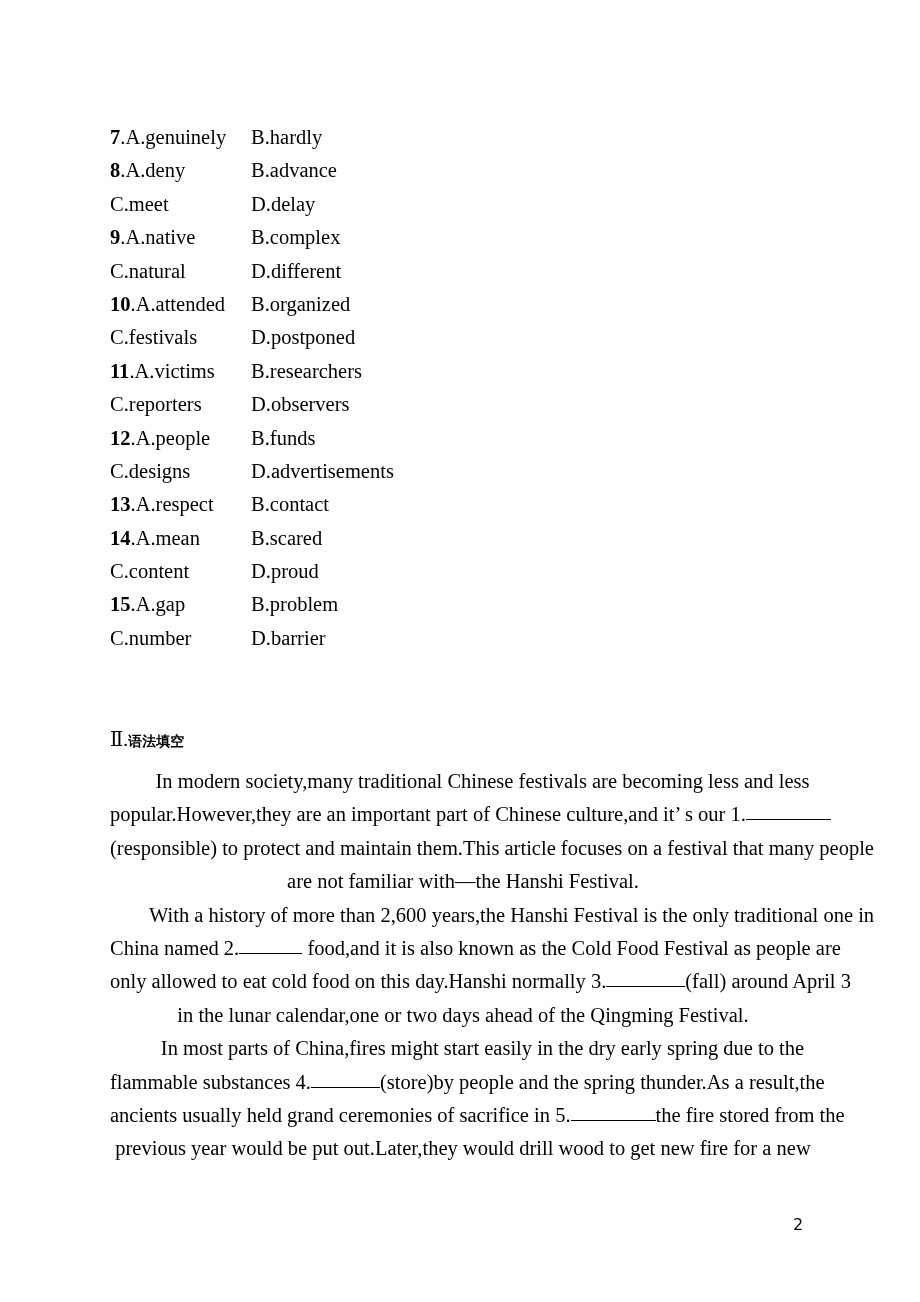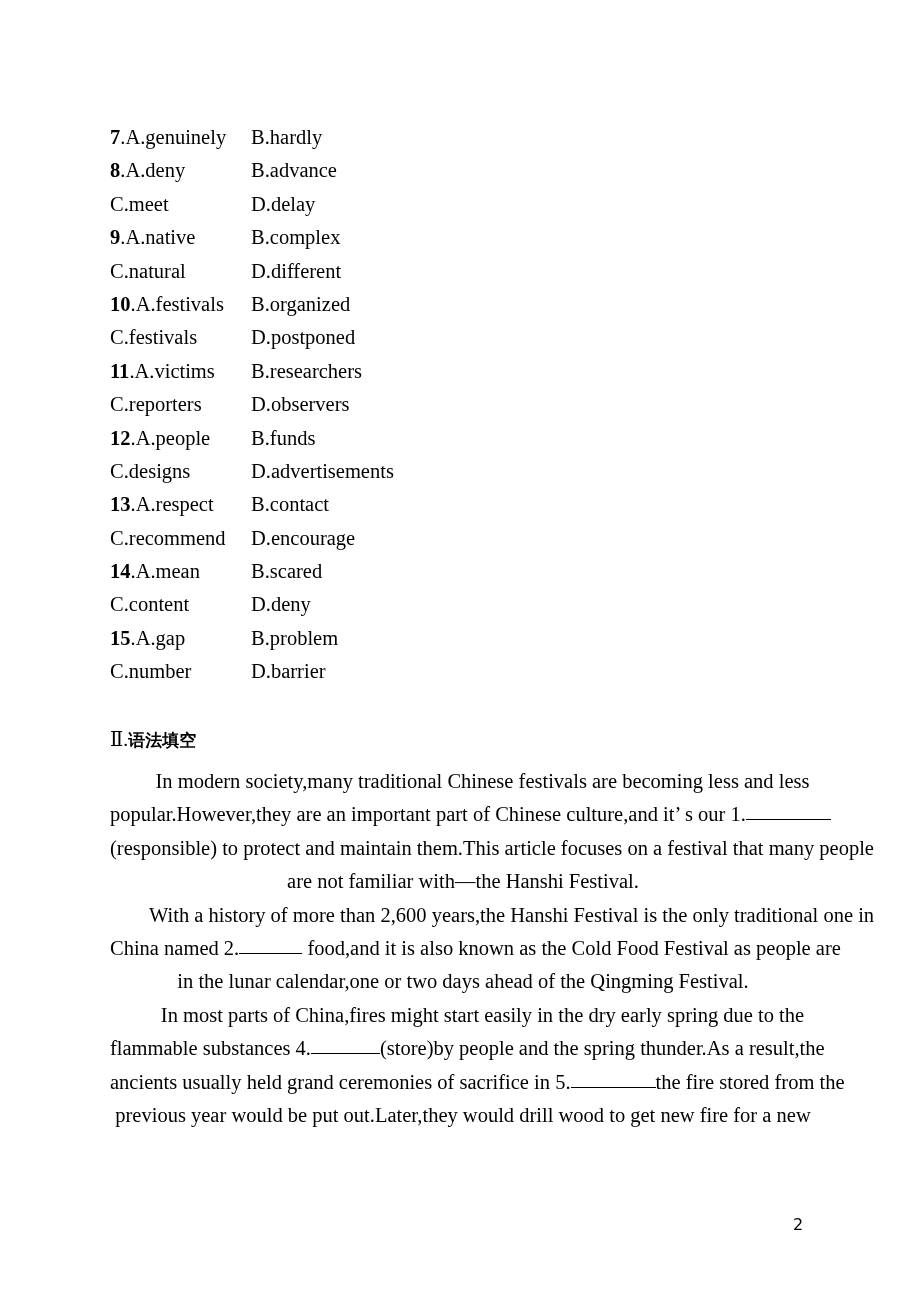--- a/index.html
+++ b/index.html
@@ -64,21 +64,21 @@
     line-height: 28px;
     white-space: nowrap;
   }
   .heading-numeral {
     font-family: "Liberation Serif", "DejaVu Serif", serif;
     font-size: 19.5px;
   }
   .heading-cn {
     font-family: Liberation Sans, sans-serif;
     font-weight: bold;
-    font-size: 17px;
+    font-size: 14px;
   }
 
   
   #passage {
     position: absolute;
     left: 110px;
     top: 748px;
     width: 706px;
     text-align: center;
   }
@@ -120,45 +120,45 @@
 <body>
 
 <div id="page">
 
   <div id="options-block">
       <div class="opt-row"><span class="opt-col-a"><span class="opt-num">7</span><span>.A.genuinely</span></span><span class="opt-col-b"><span>B.hardly</span></span></div>
       <div class="opt-row"><span class="opt-col-a"><span class="opt-num">8</span><span>.A.deny</span></span><span class="opt-col-b"><span>B.advance</span></span></div>
       <div class="opt-row"><span class="opt-col-a"><span>C.meet</span></span><span class="opt-col-b"><span>D.delay</span></span></div>
       <div class="opt-row"><span class="opt-col-a"><span class="opt-num">9</span><span>.A.native</span></span><span class="opt-col-b"><span>B.complex</span></span></div>
       <div class="opt-row"><span class="opt-col-a"><span>C.natural</span></span><span class="opt-col-b"><span>D.different</span></span></div>
-      <div class="opt-row"><span class="opt-col-a"><span class="opt-num">10</span><span>.A.festivals</span></span><span class="opt-col-b"><span>B.organized</span></span></div>
+      <div class="opt-row"><span class="opt-col-a"><span class="opt-num">10</span><span>.A.attended</span></span><span class="opt-col-b"><span>B.organized</span></span></div>
       <div class="opt-row"><span class="opt-col-a"><span>C.festivals</span></span><span class="opt-col-b"><span>D.postponed</span></span></div>
       <div class="opt-row"><span class="opt-col-a"><span class="opt-num">11</span><span>.A.victims</span></span><span class="opt-col-b"><span>B.researchers</span></span></div>
       <div class="opt-row"><span class="opt-col-a"><span>C.reporters</span></span><span class="opt-col-b"><span>D.observers</span></span></div>
       <div class="opt-row"><span class="opt-col-a"><span class="opt-num">12</span><span>.A.people</span></span><span class="opt-col-b"><span>B.funds</span></span></div>
       <div class="opt-row"><span class="opt-col-a"><span>C.designs</span></span><span class="opt-col-b"><span>D.advertisements</span></span></div>
       <div class="opt-row"><span class="opt-col-a"><span class="opt-num">13</span><span>.A.respect</span></span><span class="opt-col-b"><span>B.contact</span></span></div>
-      <div class="opt-row"><span class="opt-col-a"><span>C.recommend</span></span><span class="opt-col-b"><span>D.encourage</span></span></div>
       <div class="opt-row"><span class="opt-col-a"><span class="opt-num">14</span><span>.A.mean</span></span><span class="opt-col-b"><span>B.scared</span></span></div>
-      <div class="opt-row"><span class="opt-col-a"><span>C.content</span></span><span class="opt-col-b"><span>D.deny</span></span></div>
+      <div class="opt-row"><span class="opt-col-a"><span>C.content</span></span><span class="opt-col-b"><span>D.proud</span></span></div>
       <div class="opt-row"><span class="opt-col-a"><span class="opt-num">15</span><span>.A.gap</span></span><span class="opt-col-b"><span>B.problem</span></span></div>
       <div class="opt-row"><span class="opt-col-a"><span>C.number</span></span><span class="opt-col-b"><span>D.barrier</span></span></div>
     </div>
 
   <div id="section-heading">
     <span class="heading-numeral">Ⅱ.</span><span class="heading-cn">语法填空</span>
   </div>
 
   <div id="passage">
       <div class="para-line"><span class="indent"></span><span>In modern society,many traditional Chinese festivals are becoming less and less</span></div>
       <div class="para-line"><span>popular.However,they are an important part of Chinese culture,and it’ s our 1.</span><span class="blank blank-85"></span></div>
       <div class="para-line"><span>(responsible) to protect and maintain them.This article focuses on a festival that many people</span></div>
       <div class="para-line"><span>are not familiar with—the Hanshi Festival.</span></div>
       <div class="para-line"><span class="indent"></span><span>With a history of more than 2,600 years,the Hanshi Festival is the only traditional one in</span></div>
       <div class="para-line"><span>China named 2.</span><span class="blank blank-65"></span><span> food,and it is also known as the Cold Food Festival as people are</span></div>
+      <div class="para-line"><span>only allowed to eat cold food on this day.Hanshi normally 3.</span><span class="blank blank-80"></span><span>(fall) around April 3</span></div>
       <div class="para-line"><span>in the lunar calendar,one or two days ahead of the Qingming Festival.</span></div>
       <div class="para-line"><span class="indent"></span><span>In most parts of China,fires might start easily in the dry early spring due to the</span></div>
       <div class="para-line"><span>flammable substances 4.</span><span class="blank blank-70"></span><span>(store)by people and the spring thunder.As a result,the</span></div>
       <div class="para-line"><span>ancients usually held grand ceremonies of sacrifice in 5.</span><span class="blank blank-85"></span><span>the fire stored from the</span></div>
       <div class="para-line"><span>previous year would be put out.Later,they would drill wood to get new fire for a new</span></div>
     </div>
 
   <div id="page-number">2</div>
 
 </div>

